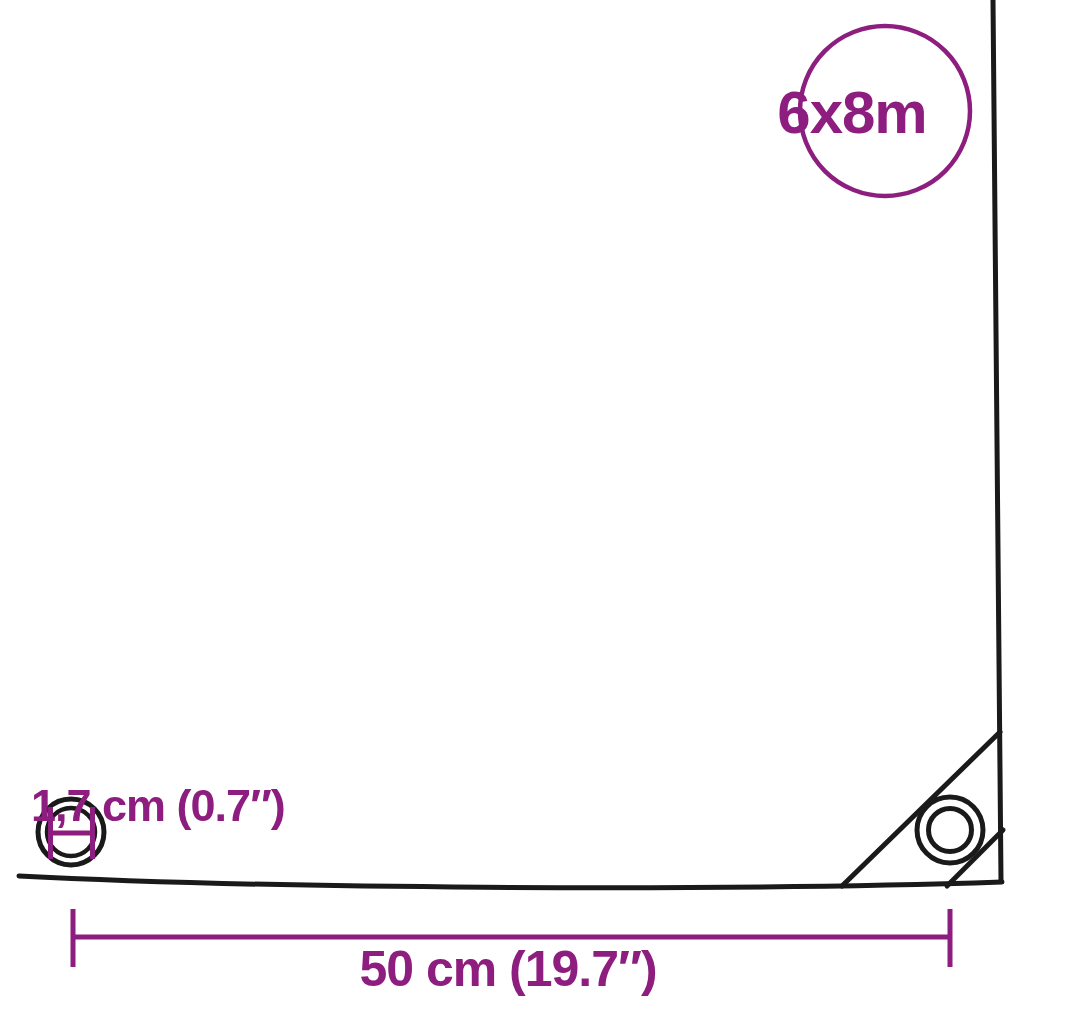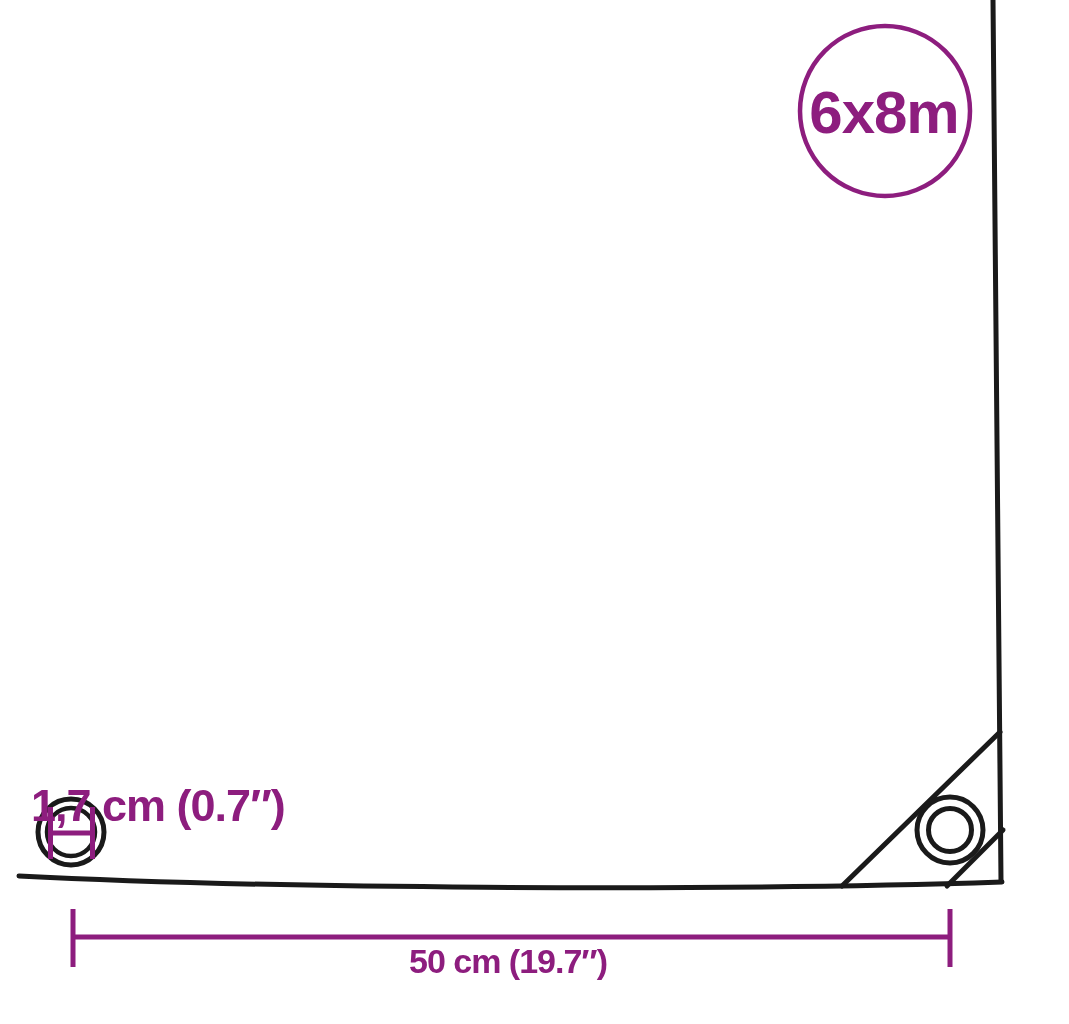--- a/index.html
+++ b/index.html
@@ -59,24 +59,24 @@
   .label-diameter{
     left:31px;
     top:749px;
     font-size:45px;
     margin-top:34px;
   }
   .label-spacing{
     left:508px;
     top:944px;
     transform:translateX(-50%);
-    font-size:34px;
+    font-size:50px;
   }
   .badge-label{
-    left:884px;
+    left:852px;
     top:113px;
     transform:translate(-50%,-50%);
     font-size:60px;
     letter-spacing:-1px;
   }
 </style>
 </head>
 <body>
 
 <div class="canvas">

